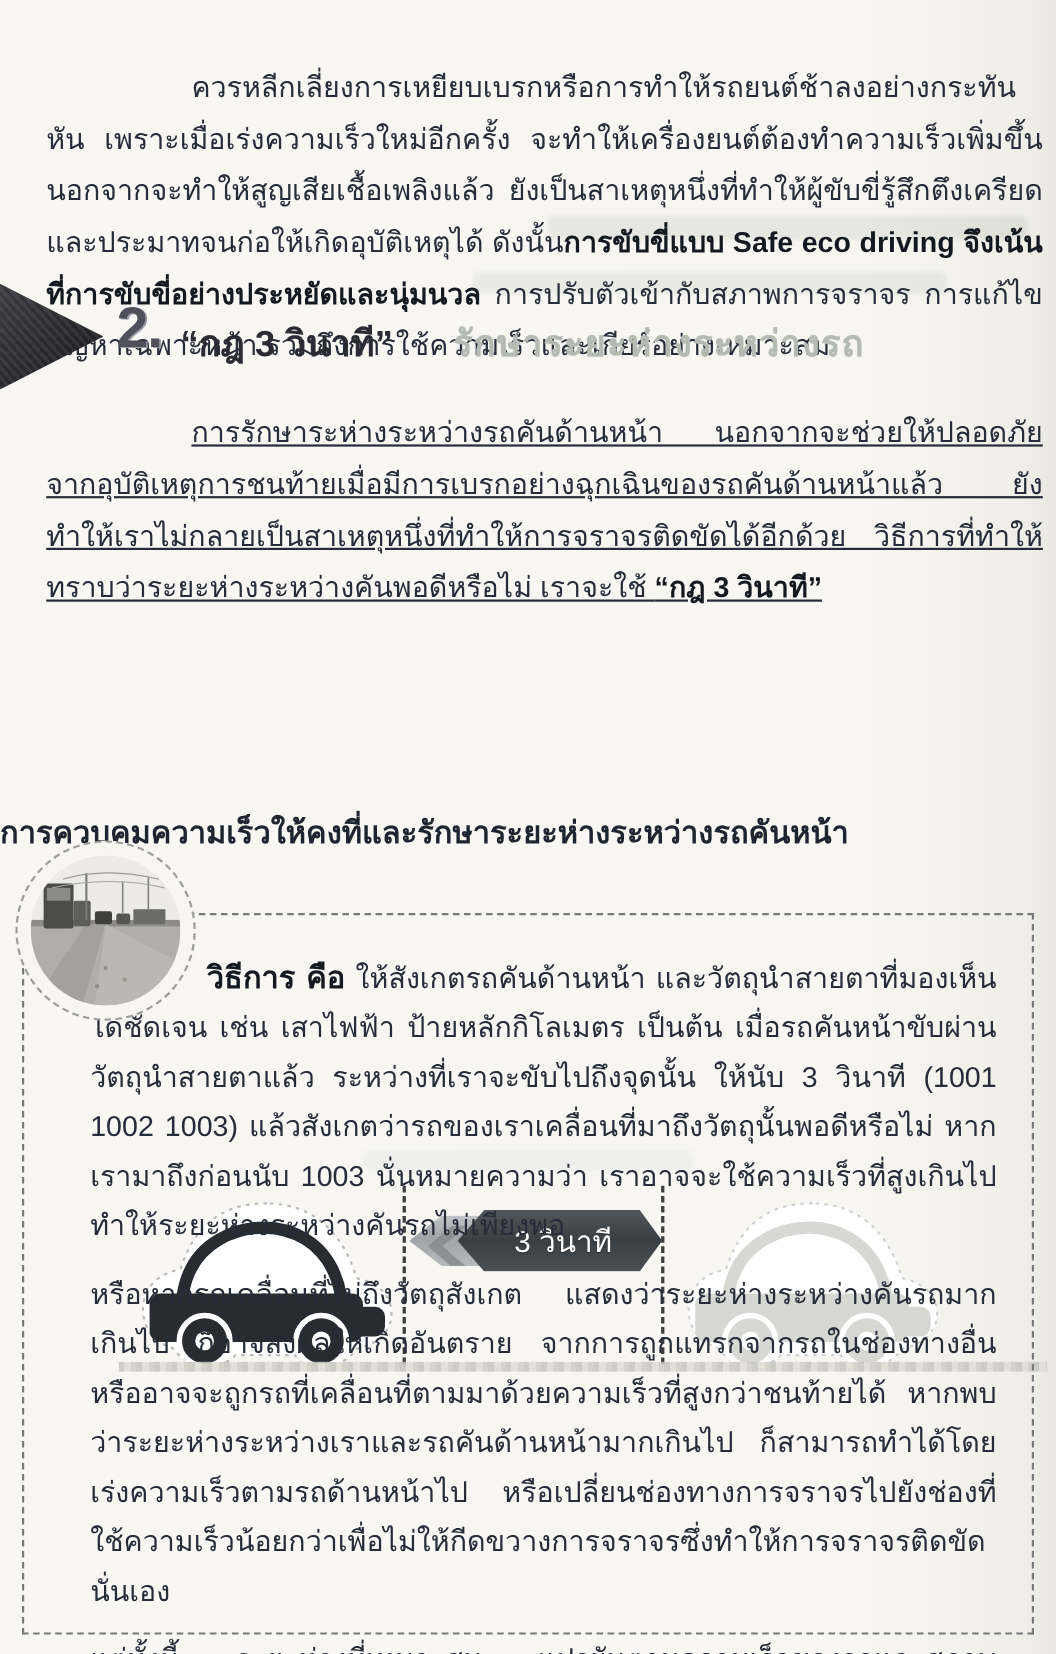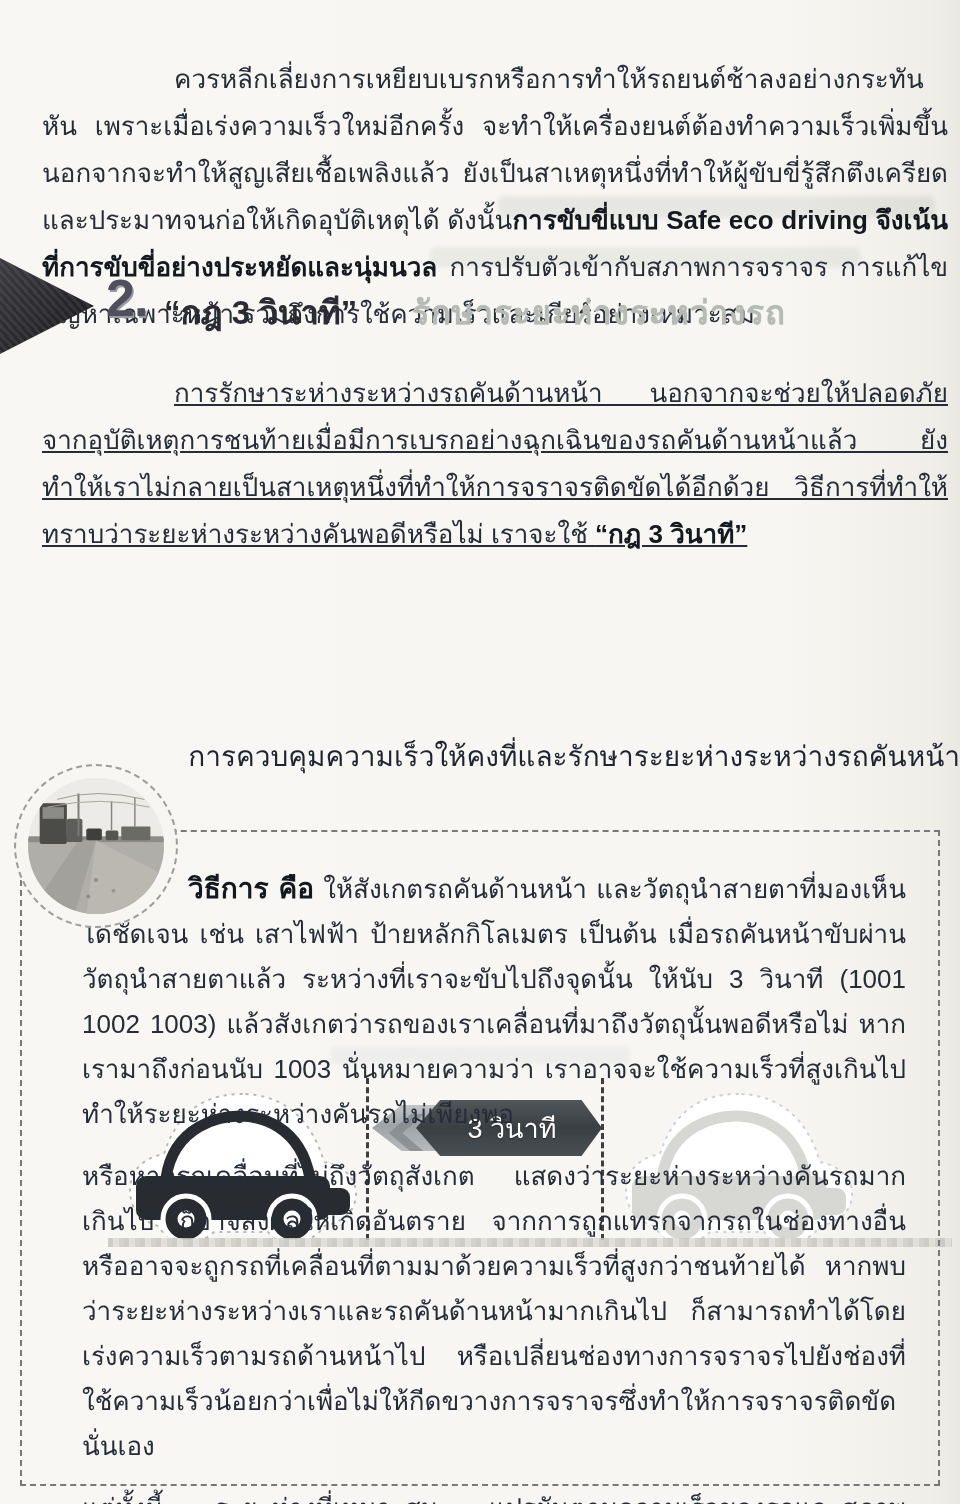--- a/index.html
+++ b/index.html
@@ -95,21 +95,21 @@
     text-shadow:0 1px 1px rgba(0,0,0,.45);
     padding-left:6px;
   }
   .road{
     position:absolute;left:108px;top:700px;width:844px;height:9px;
     background:repeating-linear-gradient(90deg,#c7c5bf 0 5px,#dedcd5 5px 11px,#cfccc6 11px 16px);
     opacity:.85;
   }
   .caption{
     position:absolute;left:0;top:734px;width:960px;
-    text-align:right;font-size:28px;font-weight:400;color:#1f2530;
+    text-align:left;font-size:28px;font-weight:700;color:#1f2530;
   }
 
   
   .infobox{
     position:absolute;left:20px;top:830px;width:920px;height:656px;
     border:2px dashed #777a7a;
     box-sizing:border-box;
   }
   .infobox .inner{
     padding:34px 32px 0 60px;

